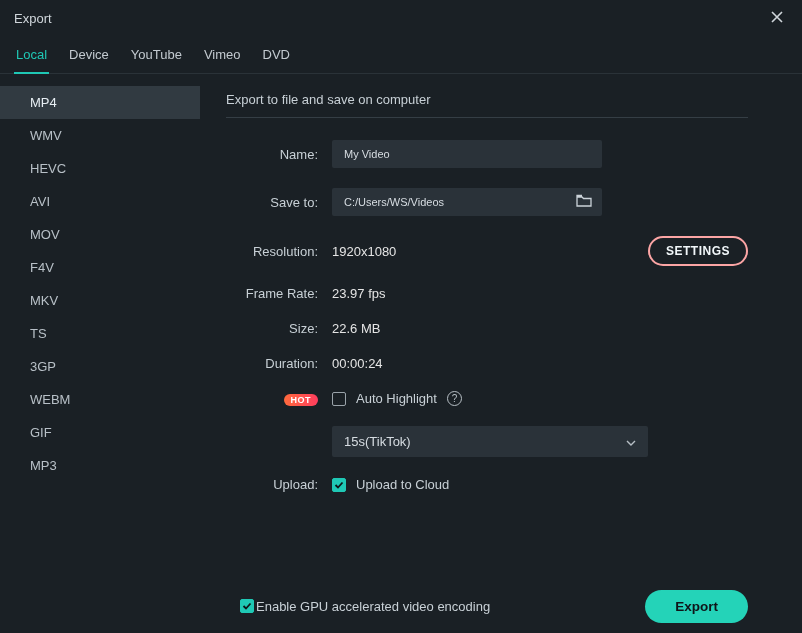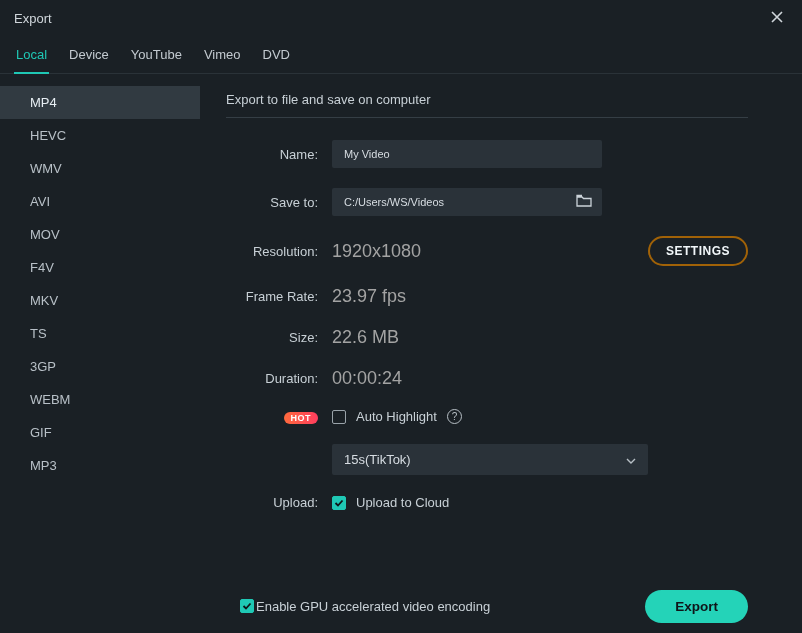--- a/index.html
+++ b/index.html
@@ -75,24 +75,24 @@
   .text-input {
     background: #2a3239; border: none; color: #d7dde2;
     padding: 8px 12px; font-size: 11px; width: 270px; border-radius: 2px;
     outline: none;
   }
   .path-wrap { position: relative; width: 270px; }
   .path-wrap .folder-icon {
     position: absolute; right: 10px; top: 50%; transform: translateY(-50%);
     color: #cbd3d9; cursor: pointer;
   }
-  .plain-value { color: #a3a3a3; font-size: 18px; }
+  .plain-value { color: #e5e5e5; font-size: 13px; }
   .settings-btn {
     margin-left: auto;
-    border: 2px solid #a16207;
+    border: 2px solid #fca5a5;
     color: #f1f6f9;
     background: transparent;
     border-radius: 18px;
     padding: 6px 16px;
     font-size: 12px;
     font-weight: 700;
     letter-spacing: 0.5px;
     cursor: pointer;
   }
   .hot-badge {
@@ -157,22 +157,22 @@
   <div class="tab active">Local</div>
   <div class="tab">Device</div>
   <div class="tab">YouTube</div>
   <div class="tab">Vimeo</div>
   <div class="tab">DVD</div>
 </div>
 
 <div class="body">
   <div class="sidebar">
     <div class="format-item selected">MP4</div>
+    <div class="format-item">WMV</div>
     <div class="format-item">HEVC</div>
-    <div class="format-item">WMV</div>
     <div class="format-item">AVI</div>
     <div class="format-item">MOV</div>
     <div class="format-item">F4V</div>
     <div class="format-item">MKV</div>
     <div class="format-item">TS</div>
     <div class="format-item">3GP</div>
     <div class="format-item">WEBM</div>
     <div class="format-item">GIF</div>
     <div class="format-item">MP3</div>
   </div>

